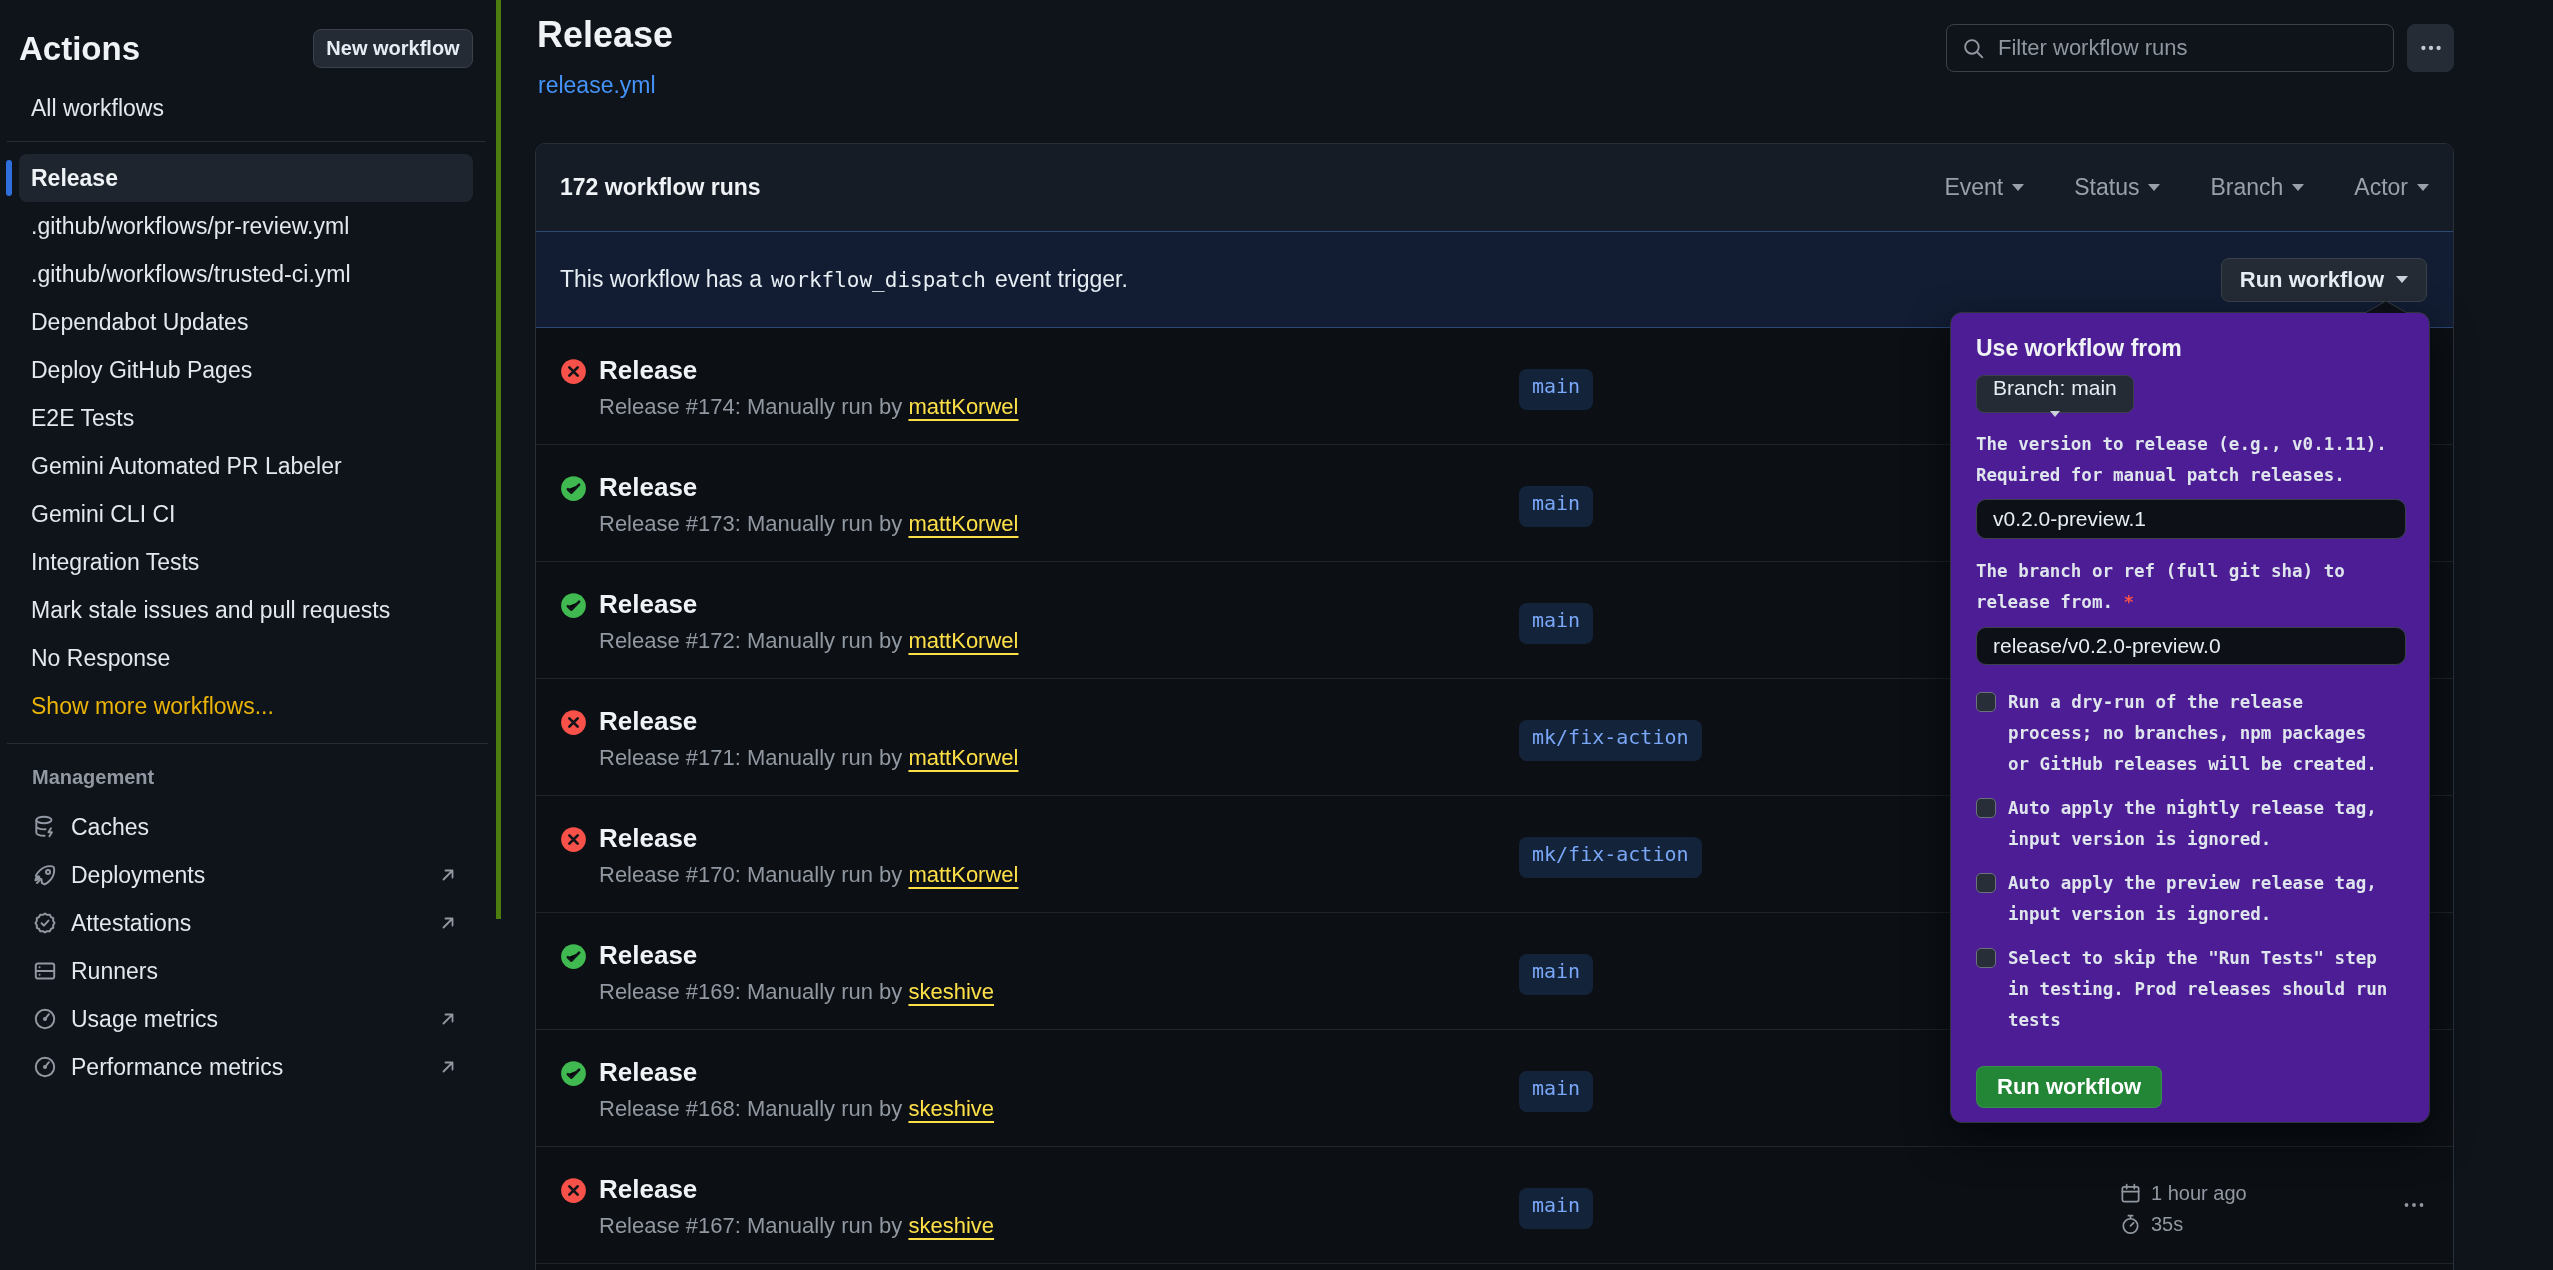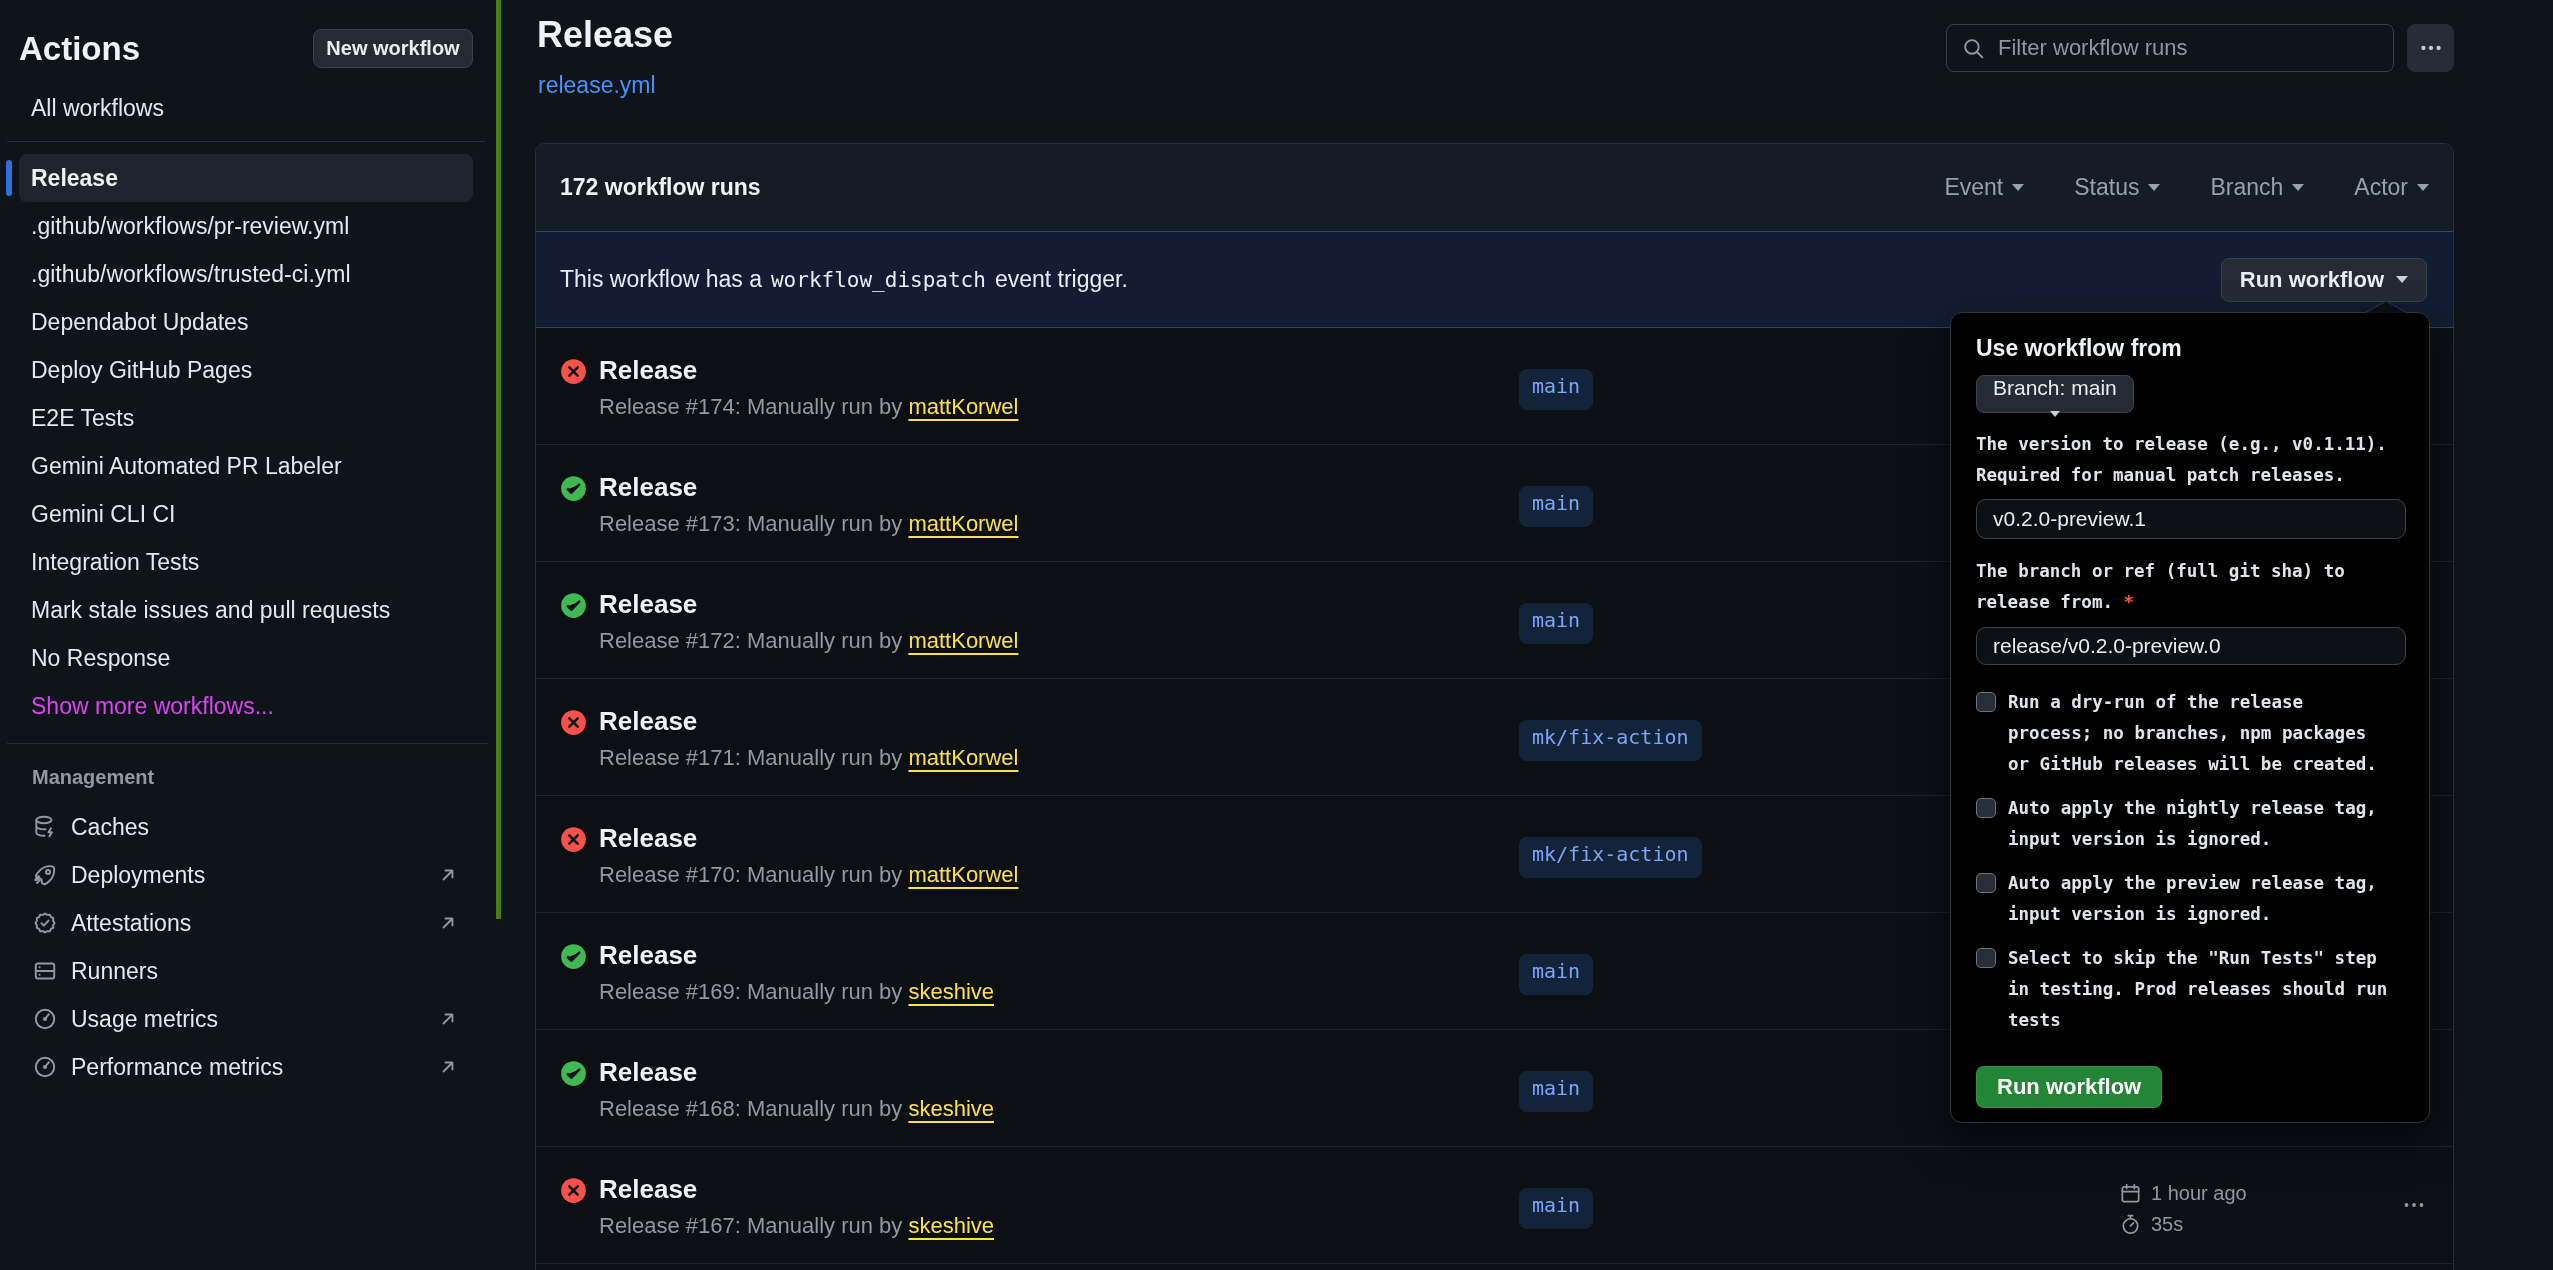--- a/index.html
+++ b/index.html
@@ -20,21 +20,21 @@
           font-size:20px;font-weight:600;}
   .side-item{position:relative;height:48px;margin:0 8px 0 19px;width:454px;border-radius:8px;
              display:flex;align-items:center;padding-left:12px;box-sizing:border-box;
              font-size:23px;color:#e2e8ef;cursor:pointer;}
   #all-workflows{position:absolute;top:84px;left:0;right:0;}
   .sb-hr{position:absolute;left:7px;top:141px;width:478px;border-top:1px solid #272d36;}
   #wf-list{position:absolute;left:0;right:0;top:154px;}
   .side-item.st-selected{background:#1f252e;font-weight:600;color:#f0f3f6;}
   .sel-bar{position:absolute;left:-13px;top:6px;width:6px;height:36px;border-radius:3px;
            background:#2f6fdb;}
-  .side-item.st-link{color:#d946ef;}
+  .side-item.st-link{color:#eab308;}
   #mgmt{position:absolute;left:0;right:0;top:743px;}
   .mgmt-divider{border-top:1px solid #272d36;margin:0 8px 0 7px;}
   .mgmt-label{margin:22px 0 14px 32px;font-size:20px;font-weight:700;color:#9198a1;}
   .mgmt-item{position:relative;height:48px;margin:0 8px 0 19px;border-radius:8px;
              display:flex;align-items:center;font-size:23px;color:#e2e8ef;cursor:pointer;}
   .mgmt-item .ic{margin-left:13px;margin-right:13px;color:#9198a1;}
   .mgmt-item .ext{position:absolute;right:28px;color:#9198a1;}
 
   
   #main{position:absolute;left:501px;top:0;right:0;bottom:0;}
@@ -78,21 +78,21 @@
                padding:0 13px;border-radius:8px;background:rgba(56,139,253,0.16);
                color:#7aa7f8;font-size:20px;text-decoration:none;
                font-family:"DejaVu Sans Mono",monospace;}
   .run-meta{position:absolute;left:1583px;top:33px;font-size:20px;color:#9198a1;}
   .meta-line{display:flex;align-items:center;gap:9px;height:26px;margin-bottom:5px;}
   .row-kebab{position:absolute;left:1853px;top:37px;width:50px;height:42px;background:none;
              border:none;color:#9198a1;display:flex;align-items:center;justify-content:center;}
 
   
   #popup{position:absolute;left:1449px;top:312px;width:480px;box-sizing:border-box;z-index:50;
-         background:#000000;border:1px solid #30363d;border-radius:12px;
+         background:#4c1d95;border:1px solid #30363d;border-radius:12px;
          box-shadow:0 16px 40px rgba(1,4,9,0.7);padding:22px 25px 14px;}
   #popup .pcaret{position:absolute;top:-13px;left:413px;}
   .pp-title{font-size:23px;font-weight:600;color:#f0f3f6;margin:0 0 13px;}
   .branch-btn{height:38px;padding:0 16px;border-radius:8px;font-size:21px;
               display:inline-flex;align-items:center;gap:11px;margin-bottom:16px;flex-direction:column;}
   .branch-btn .caret{color:#c9d1d9;border-top-width:6px;border-left-width:5px;border-right-width:5px;}
   .pp-desc{width:430px;font-family:"DejaVu Sans Mono",monospace;font-weight:700;
            font-size:17.5px;line-height:31px;color:#dfe5ec;margin:0 0 8px;}
   .pp-desc.second{margin-bottom:9px;margin-top:17px;}
   .req{color:#f85149;}

